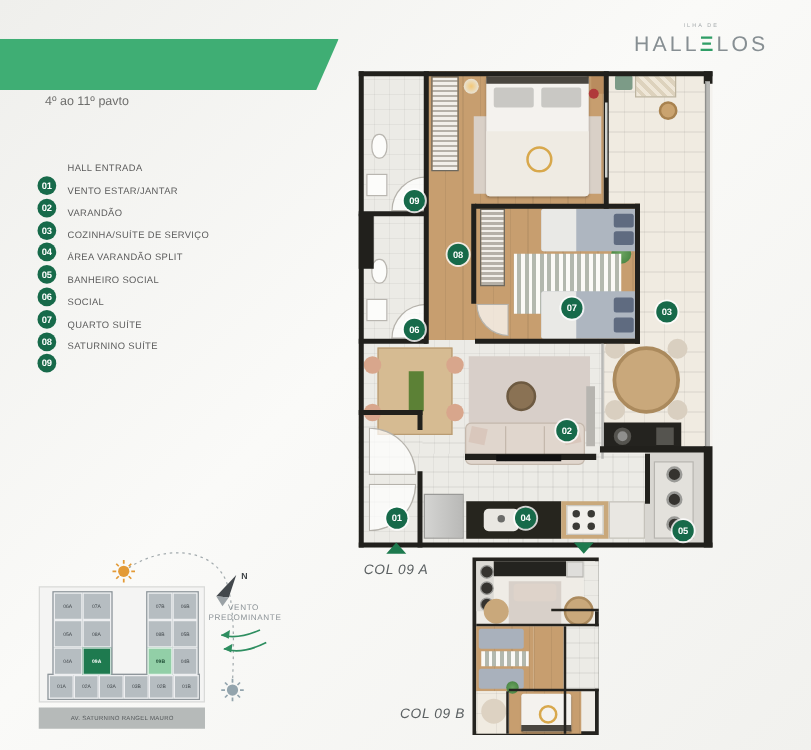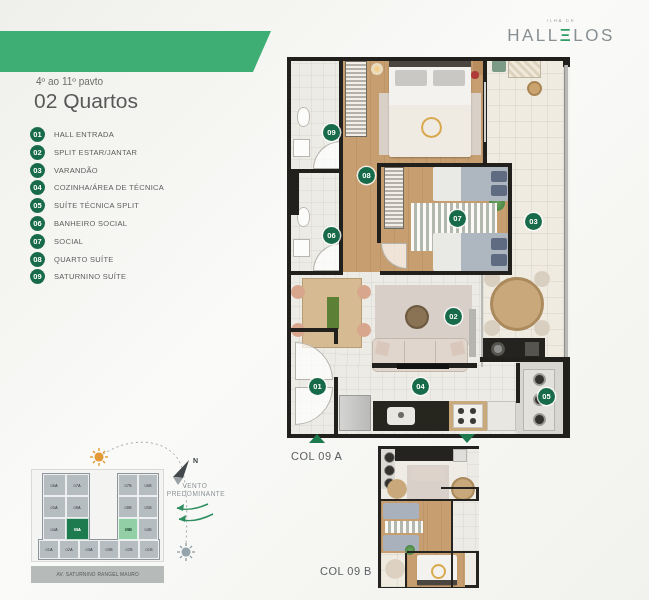--- a/index.html
+++ b/index.html
@@ -18,39 +18,39 @@
   .bedrooms{position:absolute;left:34px;top:89px;font-size:21px;color:#585858;}
   .brand{position:absolute;left:486px;top:16px;width:150px;text-align:center;color:#8b9296;}
   .brand .tag{font-size:8px;transform:scale(.55);transform-origin:center;letter-spacing:3px;color:#a7acae;display:block;}
   .brand .name{font-size:17px;letter-spacing:2.5px;font-weight:400;color:#878f93;display:block;margin-top:1px;}
   .brand .e{color:#2f9e66;font-weight:bold;}
 
   
   .legend{position:absolute;left:30px;top:127px;}
   .lrow{display:flex;align-items:center;height:15px;margin-bottom:2.8px;}
   .badge{width:15px;height:15px;border-radius:50%;background:#176a4a;color:#fff;font-size:7.5px;font-weight:bold;
-    display:flex;align-items:center;justify-content:center;flex:0 0 auto;}
+    display:flex;align-items:center;justify-content:center;flex:0 0 auto;margin-top:28px;}
   .lrow .lbl{margin-left:9px;font-size:7.5px;letter-spacing:.3px;color:#5c5c5c;text-align:center;}
 
   
   .plan{position:absolute;left:287px;top:57px;width:283px;height:381px;background:#f4f2ee;}
   .f{position:absolute;}
   .wood{background:#c79e6f;background-image:repeating-linear-gradient(90deg,rgba(0,0,0,.06) 0 1px,transparent 1px 14px);}
   .tile{background:#ecebe6;background-image:repeating-linear-gradient(0deg,rgba(0,0,0,.045) 0 1px,transparent 1px 12px),repeating-linear-gradient(90deg,rgba(0,0,0,.045) 0 1px,transparent 1px 12px);}
   .btile{background:#f0ebe1;background-image:repeating-linear-gradient(0deg,rgba(0,0,0,.05) 0 1px,transparent 1px 16px),repeating-linear-gradient(90deg,rgba(0,0,0,.05) 0 1px,transparent 1px 16px);}
   .wall{position:absolute;background:#21201c;}
   .stripes-h{background:repeating-linear-gradient(180deg,#f2efe9 0 2px,#b5b0a7 2px 4px);border:1px solid #6e695f;box-sizing:border-box;}
   .stripes-v{background:repeating-linear-gradient(90deg,#fbfaf7 0 3px,#b3b8ae 3px 6px);}
   .arc{position:absolute;background:rgba(255,255,255,.72);border:1px solid #b5b2ab;box-sizing:border-box;}
   .plan .badge{position:absolute;width:17px;height:17px;font-size:7.5px;box-shadow:0 0 0 1.5px rgba(255,255,255,.8);}
 
   
   .tri-up{position:absolute;width:0;height:0;border-left:8px solid transparent;border-right:8px solid transparent;border-bottom:9px solid #1d7a4e;}
   .tri-down{position:absolute;width:0;height:0;border-left:8px solid transparent;border-right:8px solid transparent;border-top:9px solid #1d7a4e;}
-  .colname{position:absolute;font-size:11px;color:#5b6062;letter-spacing:.5px;}
+  .colname{position:absolute;font-size:11px;color:#5b6062;letter-spacing:.5px;font-style:italic;}
   .mini{position:absolute;left:378px;top:446px;width:101px;height:142px;background:#efece6;border:3px solid #24231f;box-sizing:border-box;}
   .mini .mwall{position:absolute;background:#24231f;}
 
   
   .panel{position:absolute;left:31px;top:469px;width:133px;height:93px;background:#f4f4f3;border:1px solid #d9dad8;box-sizing:border-box;}
   .blk{position:absolute;background:#aeb6ba;border:1px solid #8f969b;box-sizing:border-box;}
   .kp-cell{position:absolute;background:#b6bdc1;border:1px solid rgba(255,255,255,.75);box-sizing:border-box;display:flex;align-items:center;justify-content:center;}
   .kp-cell .tiny{font-size:8px;transform:scale(.5);transform-origin:center;white-space:nowrap;color:#41474b;}
   .kp-cell.hl-a{background:#1e7a4f;}
   .kp-cell.hl-a .tiny{color:#fff;font-weight:bold;}
@@ -59,47 +59,46 @@
   .street{position:absolute;left:31px;top:566px;width:133px;height:17px;background:#b6bab9;display:flex;align-items:center;justify-content:center;}
   .street .tiny{font-size:8px;transform:scale(.6);white-space:nowrap;color:#54585a;letter-spacing:.4px;}
 </style>
 </head>
 <body>
 
 <div class="stage">
 
   <div class="banner-back"></div>
   <div class="floors">4º ao 11º pavto</div>
-  <div class="bedrooms">02 Quartos</div>
 
   <div class="brand">
     <span class="tag">ILHA DE</span>
     <span class="name"><span>HALL</span><span class="e">Ξ</span><span>LOS</span></span>
   </div>
 
   <div class="legend">
     <div class="lrow">
         <span class="badge">01</span>
         <span class="lbl">HALL ENTRADA</span>
       </div>
     <div class="lrow">
         <span class="badge">02</span>
-        <span class="lbl">SPLIT ESTAR/JANTAR</span>
+        <span class="lbl">VENTO ESTAR/JANTAR</span>
       </div>
     <div class="lrow">
         <span class="badge">03</span>
         <span class="lbl">VARANDÃO</span>
       </div>
     <div class="lrow">
         <span class="badge">04</span>
-        <span class="lbl">COZINHA/ÁREA DE TÉCNICA</span>
+        <span class="lbl">COZINHA/SUÍTE DE SERVIÇO</span>
       </div>
     <div class="lrow">
         <span class="badge">05</span>
-        <span class="lbl">SUÍTE TÉCNICA SPLIT</span>
+        <span class="lbl">ÁREA VARANDÃO SPLIT</span>
       </div>
     <div class="lrow">
         <span class="badge">06</span>
         <span class="lbl">BANHEIRO SOCIAL</span>
       </div>
     <div class="lrow">
         <span class="badge">07</span>
         <span class="lbl">SOCIAL</span>
       </div>
     <div class="lrow">

